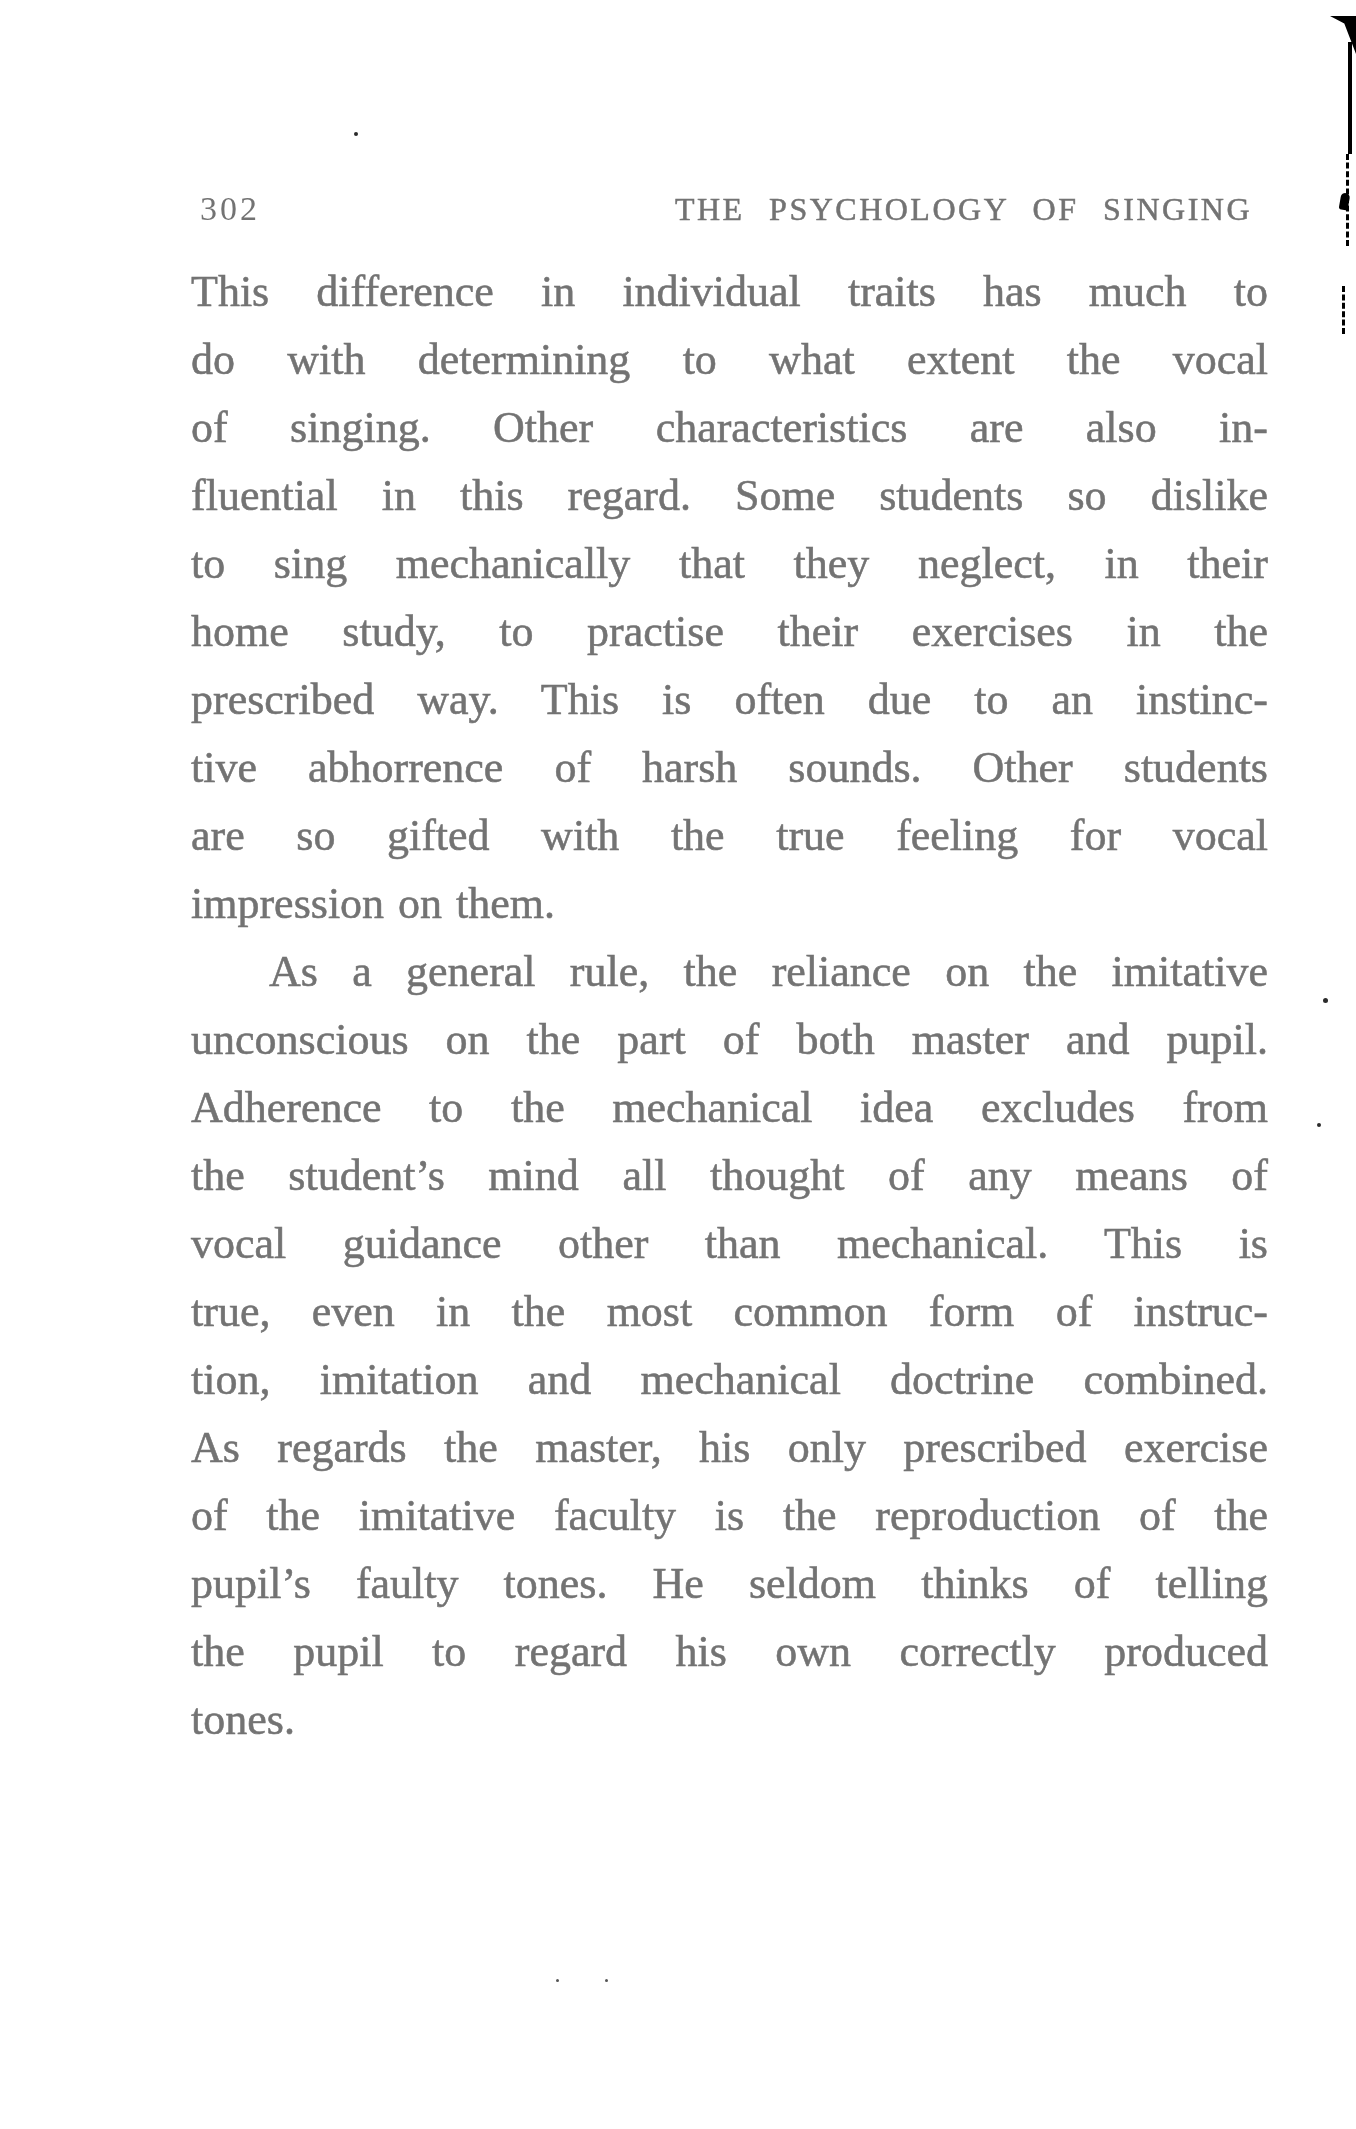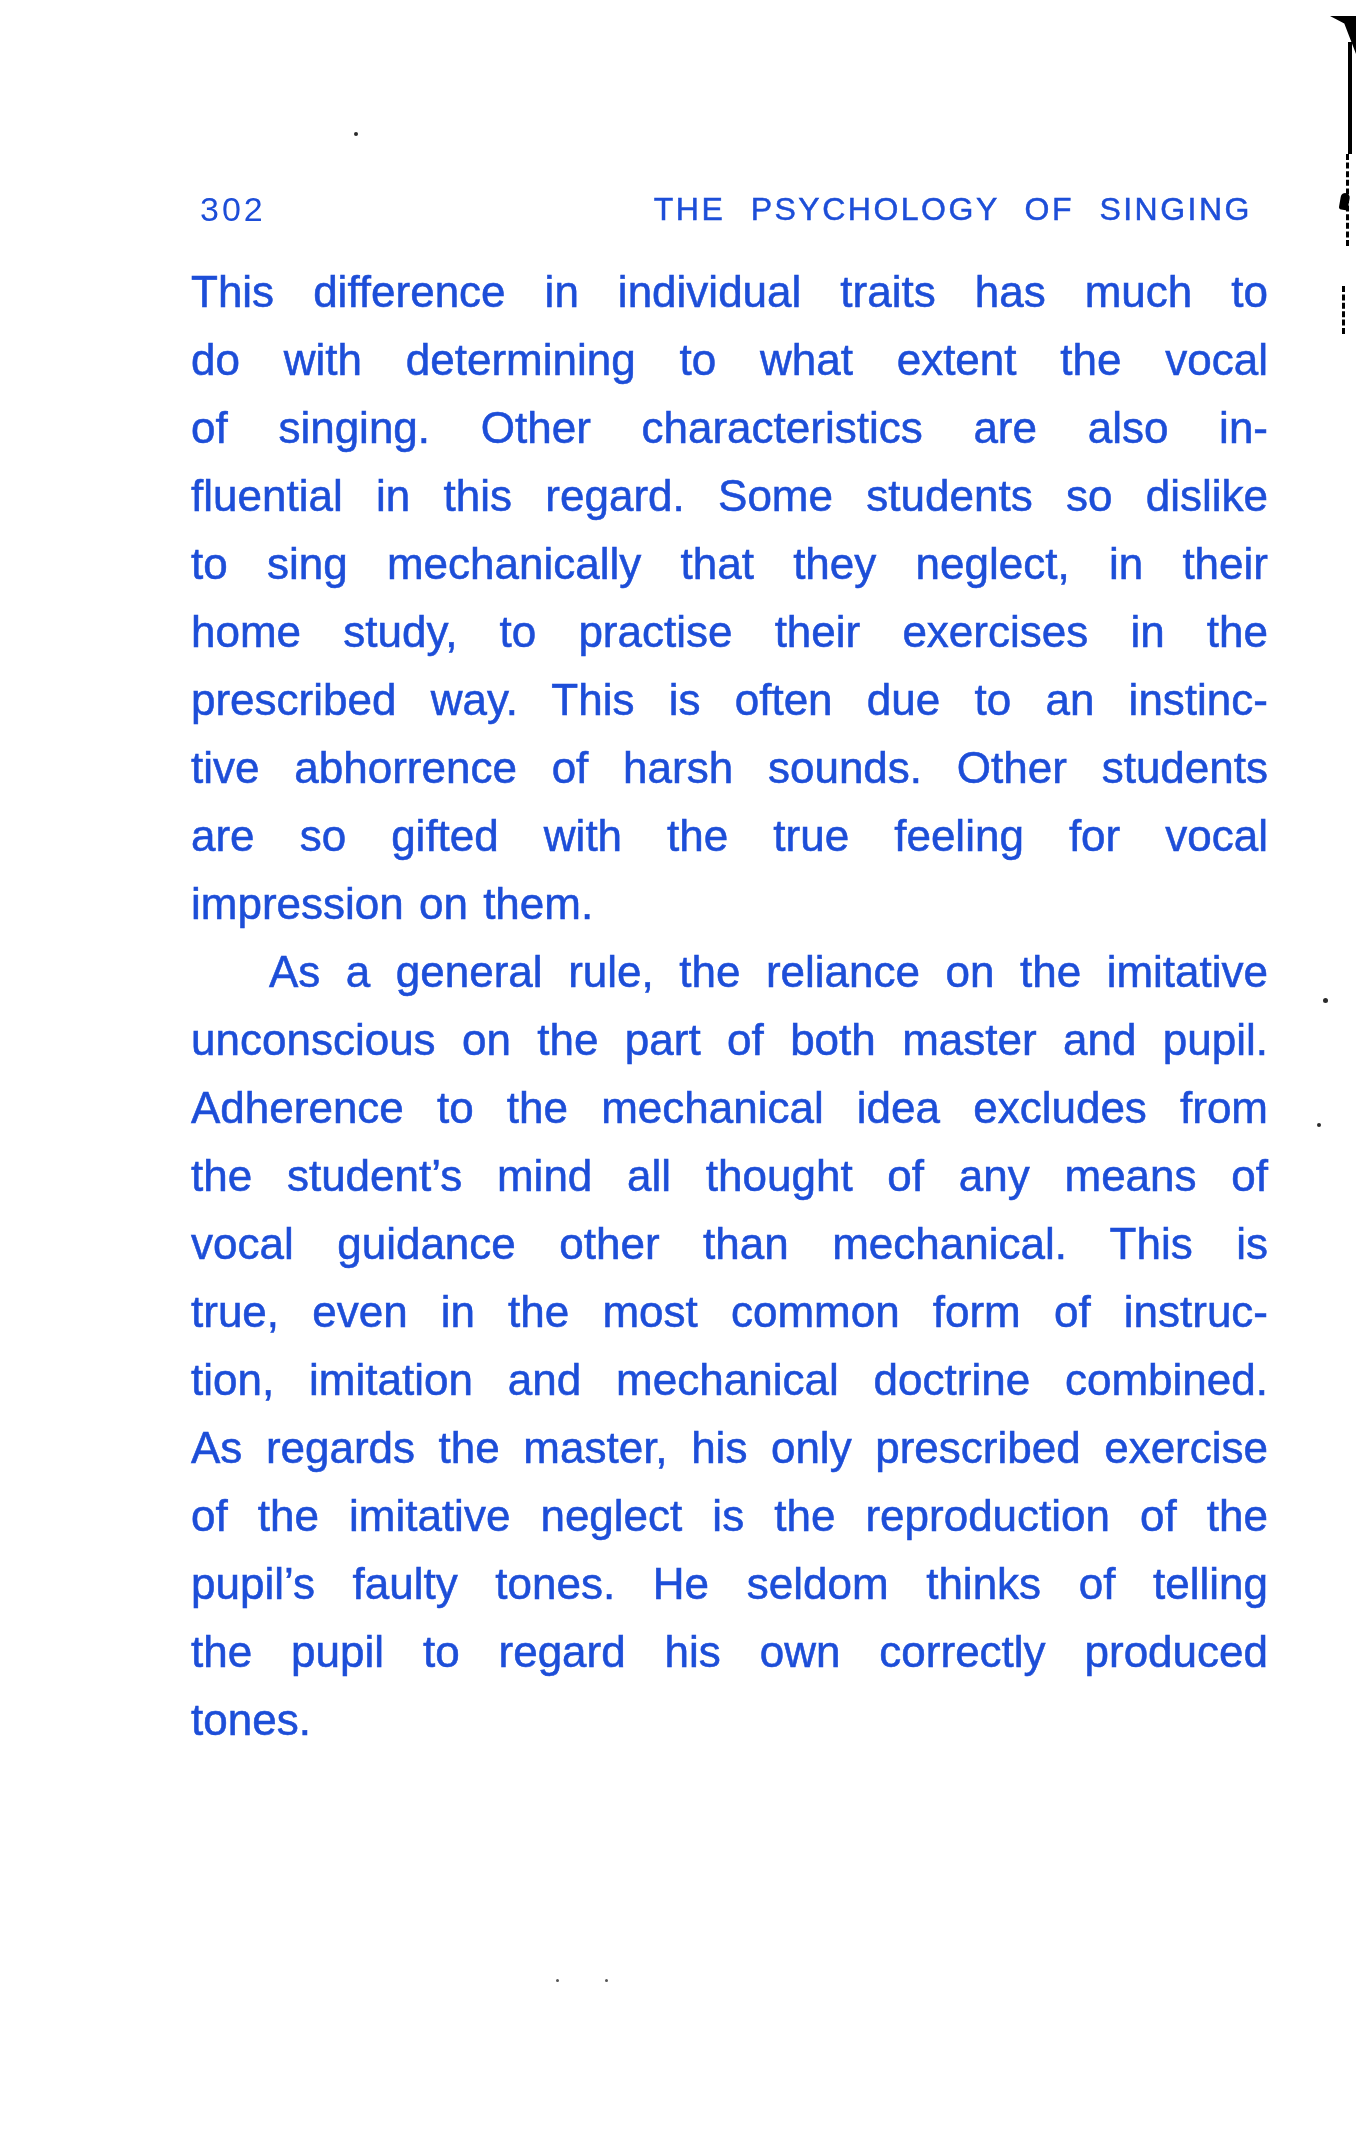--- a/index.html
+++ b/index.html
@@ -1,22 +1,22 @@
 <!DOCTYPE html>
 <html><head>
 <meta charset="utf-8">
 <style>
   html,body{margin:0;padding:0;background:#e8e8e8;}
   .page{
     position:relative;
     width:1356px;height:2129px;
     background:#ffffff;
     overflow:hidden;
-    font-family:Liberation Sans, sans-serif;
-    color:#1d4ed8;
+    font-family:Liberation Serif, serif;
+    color:#737373;
   }
   
   .header{position:absolute;left:175px;top:190px;width:1077px;height:40px;}
   .pagenum{
     position:absolute;left:25px;top:0;
     font-size:34px;letter-spacing:3px;
   }
   .running-title{
     position:absolute;left:0;right:0;top:1px;text-align:right;
     font-size:32px;letter-spacing:2.5px;word-spacing:14px;
@@ -78,21 +78,21 @@
     <div class="line">are so gifted with the true feeling for vocal</div>
     <div class="line end">impression on them.</div>
     <div class="line indent">As a general rule, the reliance on the imitative</div>
     <div class="line">unconscious on the part of both master and pupil.</div>
     <div class="line">Adherence to the mechanical idea excludes from</div>
     <div class="line">the student’s mind all thought of any means of</div>
     <div class="line">vocal guidance other than mechanical. This is</div>
     <div class="line">true, even in the most common form of instruc-</div>
     <div class="line">tion, imitation and mechanical doctrine combined.</div>
     <div class="line">As regards the master, his only prescribed exercise</div>
-    <div class="line">of the imitative neglect is the reproduction of the</div>
+    <div class="line">of the imitative faculty is the reproduction of the</div>
     <div class="line">pupil’s faulty tones. He seldom thinks of telling</div>
     <div class="line">the pupil to regard his own correctly produced</div>
     <div class="line end">tones.</div>
   </div>
 
   <div class="art tri"></div>
   <div class="art vline"></div>
   <div class="art vdash1"></div>
   <div class="art blob"></div>
   <div class="art vdash2"></div>

